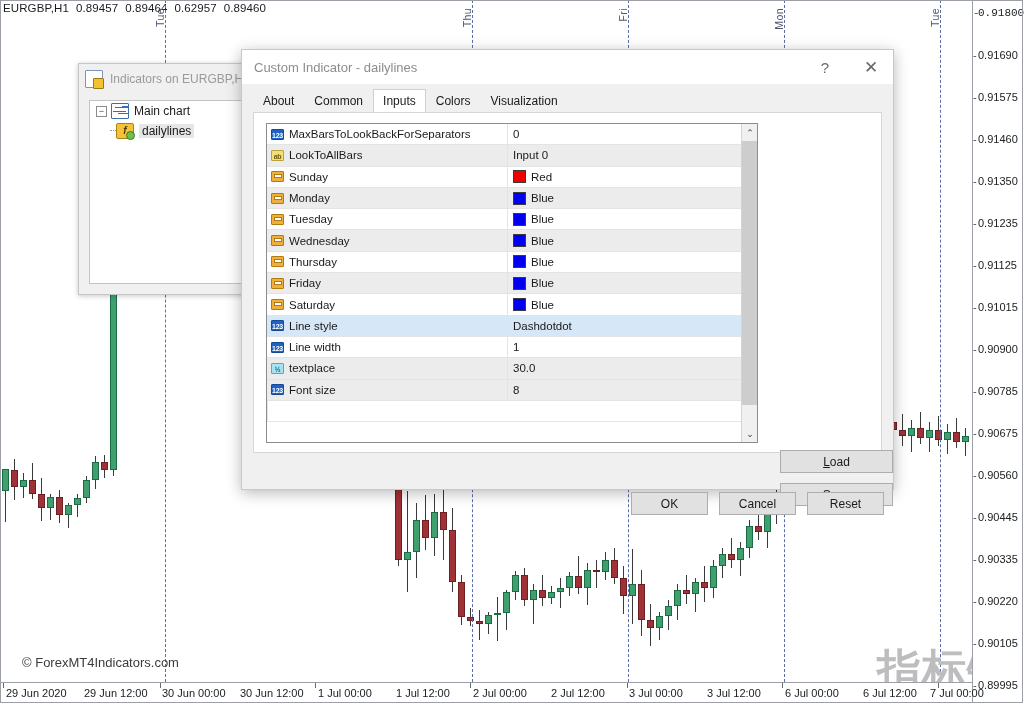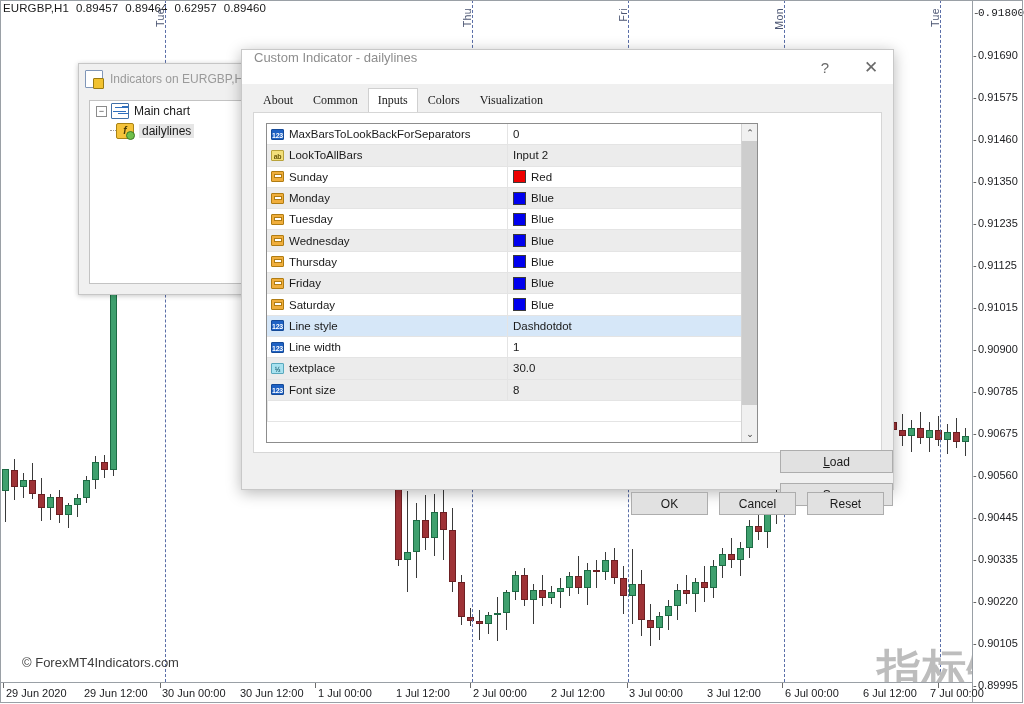--- a/index.html
+++ b/index.html
@@ -96,37 +96,37 @@
   }
   .tree-sel{background:#e6e6e6;padding:0 3px;}
   .tree-indent{width:14px;flex:0 0 auto;}
 
   
   #dialog{
     position:absolute;left:241px;top:49px;width:651px;height:439px;
     background:#f0f0f0;border:1px solid #c8c8c8;
     box-shadow:0 3px 14px rgba(0,0,0,.28);
   }
-  #dlg-titlebar{height:34px;display:flex;background:#fff;position:relative;}
+  #dlg-titlebar{height:34px;display:flex;align-items:center;background:#fff;position:relative;}
   #dlg-title{font-size:13px;color:#8d8d8d;margin-left:12px;white-space:nowrap;}
   .dlg-ctrl{
     position:absolute;top:0;height:34px;width:44px;
     display:flex;align-items:center;justify-content:center;
     font-size:15px;color:#6a6a6a;cursor:default;
   }
   #dlg-help{right:46px;}
   #dlg-close{right:0;font-size:17px;}
 
   #dlg-body{position:absolute;left:0;top:34px;right:0;bottom:0;background:#f0f0f0;}
 
   
   #tabs{position:absolute;left:11px;top:6px;height:22px;display:flex;align-items:flex-end;}
   .tab{
     font-size:12px;color:#1a1a1a;padding:3px 9px 4px 9px;
-    border:1px solid transparent;border-bottom:none;white-space:nowrap;font-family:Liberation Serif, serif;
+    border:1px solid transparent;border-bottom:none;white-space:nowrap;
   }
   .tab.active{background:#fff;border-color:#d0d0d0;border-bottom:1px solid #fff;position:relative;top:1px;padding-top:4px;}
   #tab-underline{position:absolute;left:11px;top:28px;width:629px;height:1px;background:#d6d6d6;}
 
   #panel{
     position:absolute;left:11px;top:28px;width:629px;height:341px;
     background:#fff;border:1px solid #d6d6d6;box-sizing:border-box;
   }
 
   
@@ -464,21 +464,21 @@
               <div class="c2">
                 <span>0</span>
               </div>
             </div>
             <div class="grow alt">
               <div class="c1">
                 <span class="tic tic-str">ab</span>
                 <span class="vname">LookToAllBars</span>
               </div>
               <div class="c2">
-                <span>Input 2</span>
+                <span>Input 0</span>
               </div>
             </div>
             <div class="grow">
               <div class="c1">
                 <span class="tic tic-col"></span>
                 <span class="vname">Sunday</span>
               </div>
               <div class="c2">
                 <span class="swatch" style="background: rgb(238, 0, 0);"></span>
                 <span>Red</span>

